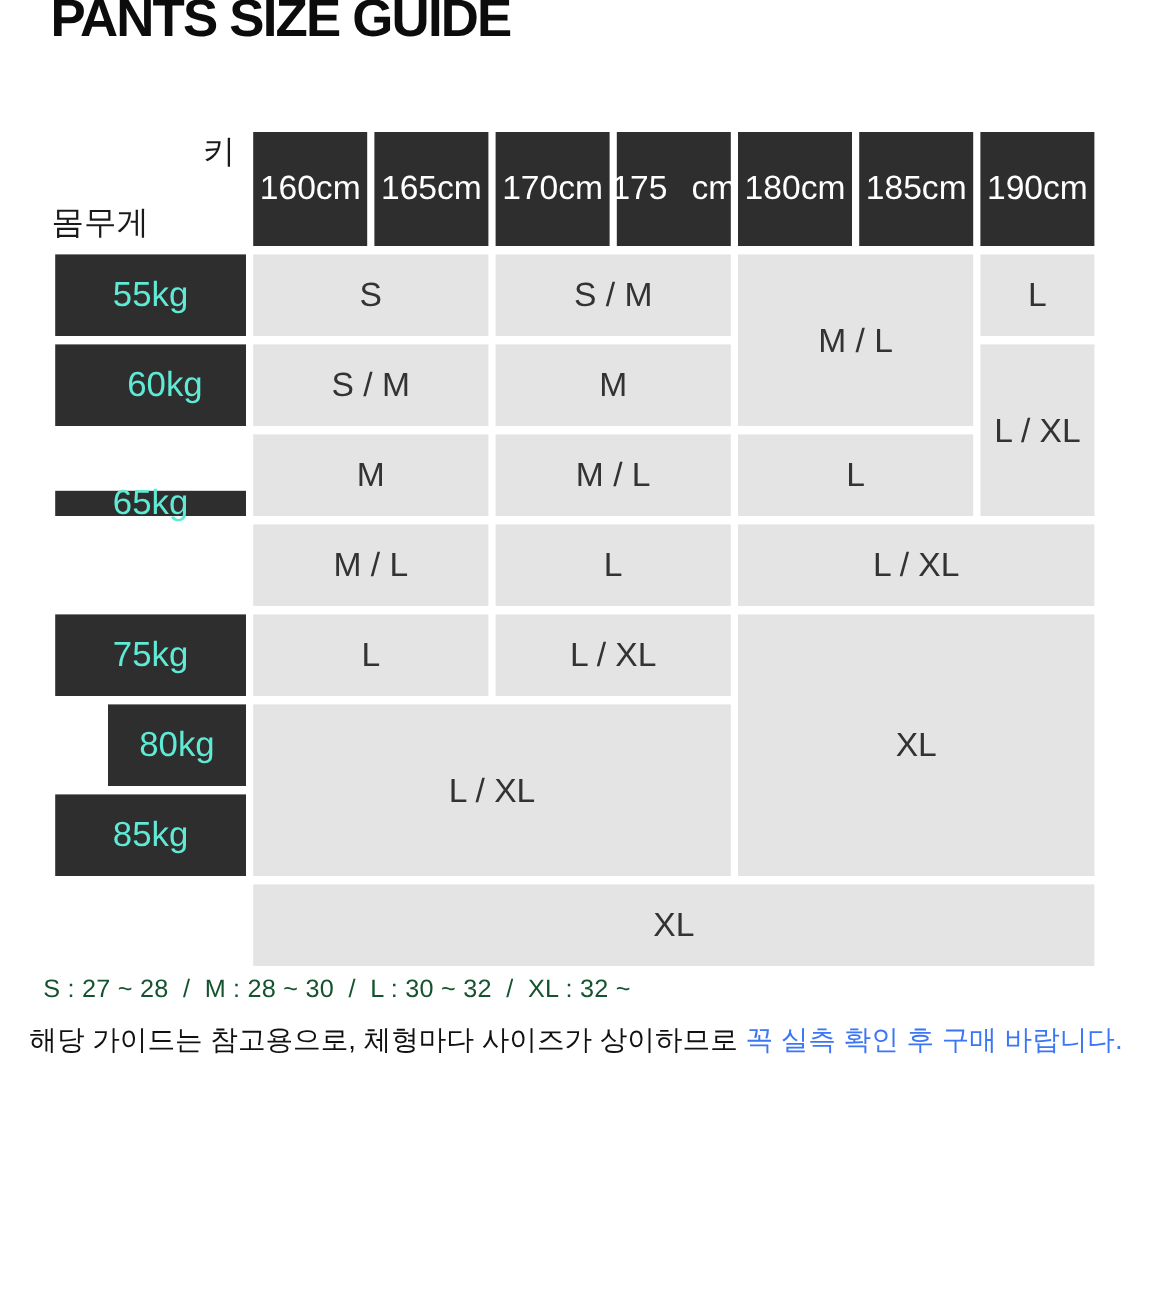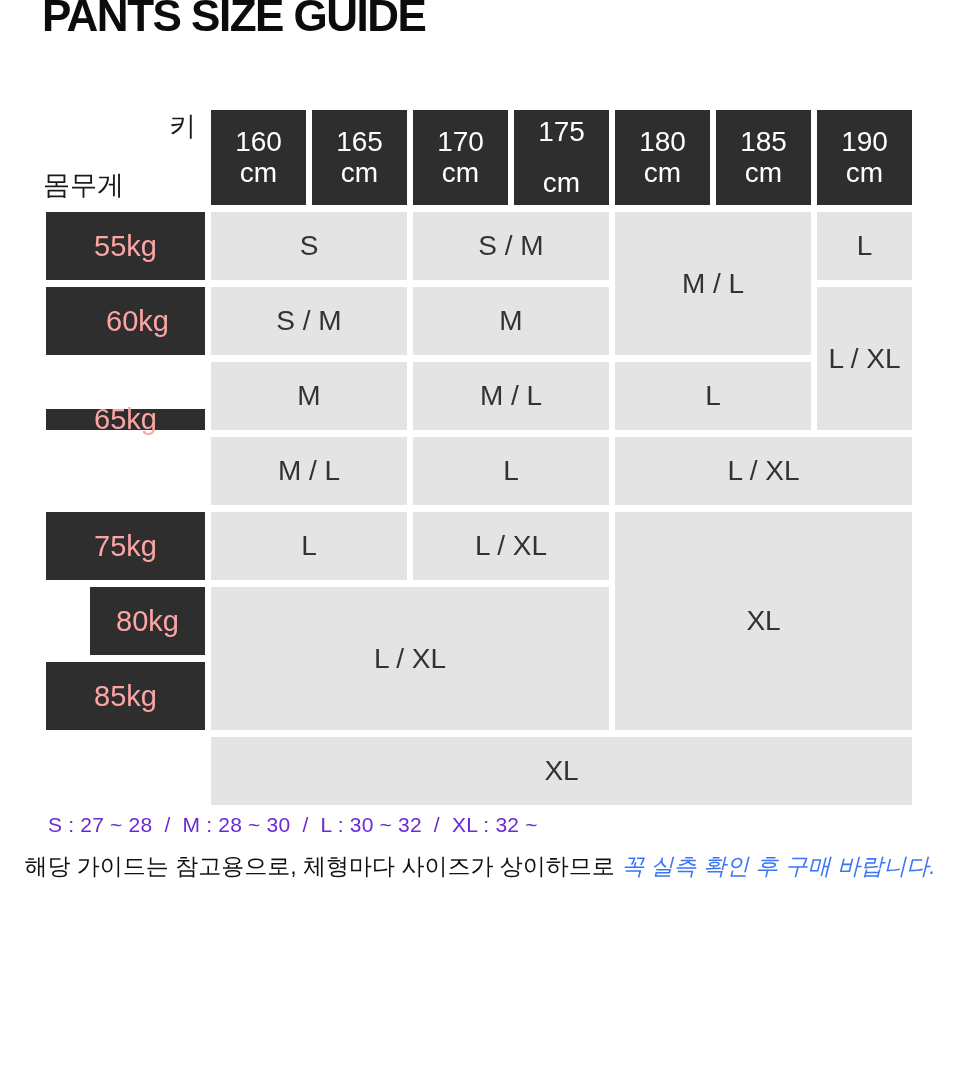--- a/index.html
+++ b/index.html
@@ -26,43 +26,43 @@
   .corner {
     grid-column:1; grid-row:1;
     position:relative; background:#fff;
   }
   .axis-label { position:absolute; font-size:27px; color:#1a1a1a; }
   .axis-height { top:-2px; right:9px; }
   .axis-weight { bottom:2px; left:-3px; }
   .h-cell {
     grid-row:1;
     background:var(--dark,#2e2e2e); color:#fff;
-    display:flex; flex-direction:column; align-items:center; justify-content:center;
+    display:flex; flex-direction:row; align-items:center; justify-content:center;
     font-size:28px; line-height:1.08;
   }
   .w-cell {
     grid-column:1;
-    background:var(--dark,#2e2e2e); color:#fca5a5;
+    background:var(--dark,#2e2e2e); color:#5eead4;
     display:flex; align-items:center; justify-content:center;
     font-size:29px;
   }
   .b-cell {
     background:var(--light,#e4e4e4); color:#333;
     display:flex; align-items:center; justify-content:center;
     font-size:28px;
   }
   .size-ranges {
-    position:absolute; left:48px; top:813px;
-    font-size:21px; color:#6d28d9; letter-spacing:0.2px; white-space:pre;
+    position:absolute; left:36px; top:813px;
+    font-size:21px; color:#14532d; letter-spacing:0.2px; white-space:pre;
   }
   .note {
     position:absolute; left:0; top:851px; width:960px;
     text-align:center; font-size:23px; color:#111; white-space:nowrap;
   }
-  .note .hl { color:var(--blue,#3b76f6);font-style:italic; }
+  .note .hl { color:var(--blue,#3b76f6); }
 </style>
 </head>
 <body>
 
 <div class="page">
 
   <h1 class="title">PANTS SIZE GUIDE</h1>
 
   <div class="size-grid">
     <div class="corner">

